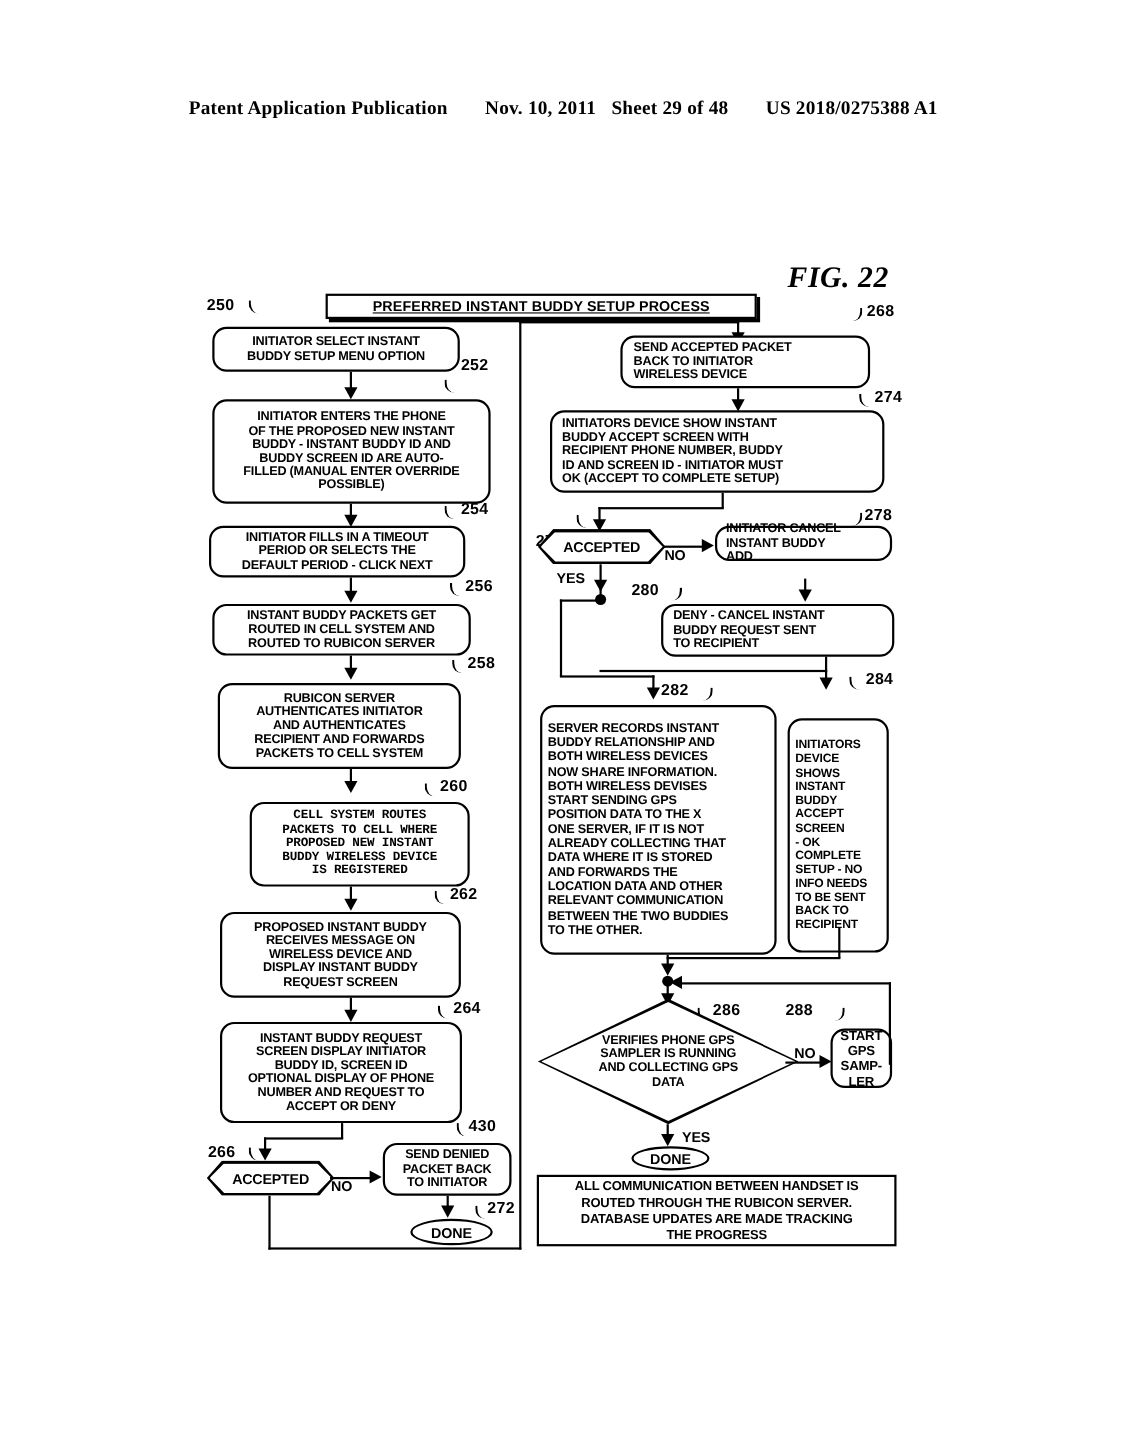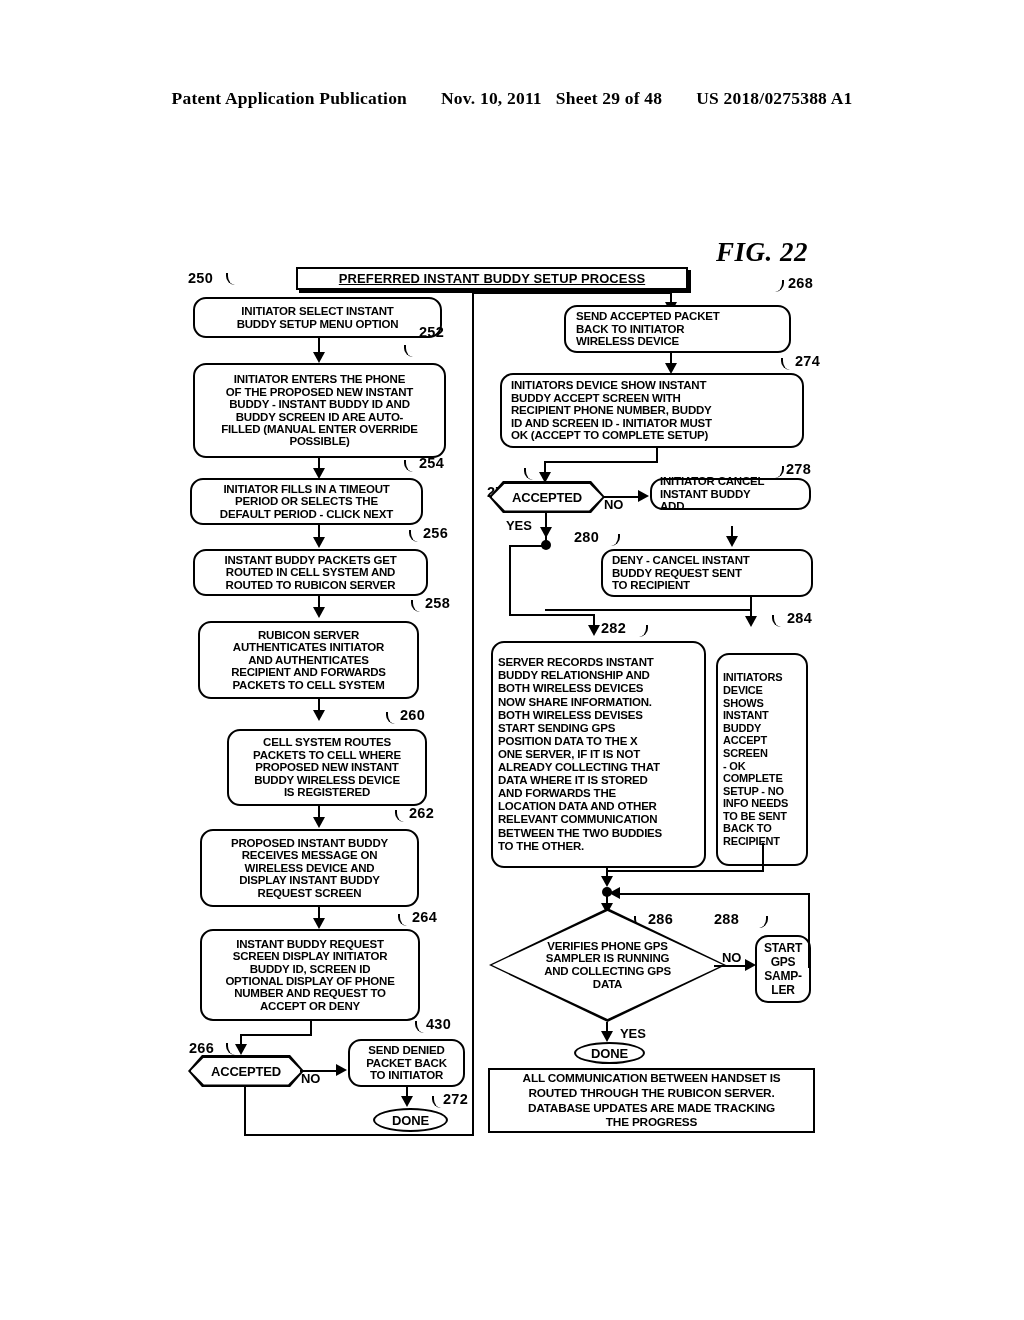--- a/index.html
+++ b/index.html
@@ -246,21 +246,21 @@
   </div>
 
   <div class="fig-label">FIG. 22</div>
 
   <div class="title-banner">
     <div class="tb-text">PREFERRED INSTANT BUDDY SETUP PROCESS</div>
   </div>
 
   <div class="ref" style="left:188px; top:270px;">250</div>
   <div class="ref-tick" style="left:226px; top:273px;"></div>
-  <div class="node rounded" style="left:193px; top:297px; width:249px; height:41px;">
+  <div class="node rounded" style="left:193px; top:297px; width:225px; height:41px;">
     <div class="txt">INITIATOR SELECT INSTANT
 BUDDY SETUP MENU OPTION</div>
   </div>
 
   <div class="ln-v" style="left:318px; top:338px; height:16px;"></div>
   <div class="arrow-d" style="left:313px; top:352px;"></div>
 
   <div class="ref" style="left:419px; top:324px;">252</div>
   <div class="ref-tick" style="left:404px; top:345px;"></div>
   <div class="node rounded" style="left:193px; top:363px; width:253px; height:95px;">
@@ -305,21 +305,21 @@
 AND AUTHENTICATES
 RECIPIENT AND FORWARDS
 PACKETS TO CELL SYSTEM</div>
   </div>
 
   <div class="ln-v" style="left:318px; top:699px; height:14px;"></div>
   <div class="arrow-d" style="left:313px; top:710px;"></div>
 
   <div class="ref" style="left:400px; top:707px;">260</div>
   <div class="ref-tick" style="left:386px; top:712px;"></div>
-  <div class="node rounded" style="left:227px; top:729px; width:200px; height:77px;">
+  <div class="node rounded" style="left:227px; top:729px; width:200px; height:77px;font-family:Liberation Mono, monospace;">
     <div class="txt">CELL SYSTEM ROUTES
 PACKETS  TO CELL WHERE
 PROPOSED NEW  INSTANT
 BUDDY WIRELESS DEVICE
 IS REGISTERED</div>
   </div>
 
   <div class="ln-v" style="left:318px; top:806px; height:14px;"></div>
   <div class="arrow-d" style="left:313px; top:817px;"></div>
 
@@ -516,21 +516,21 @@
 DATA</div>
   </div>
   <div class="edge-label" style="left:722px; top:950px;">NO</div>
   <div class="edge-label" style="left:620px; top:1026px;">YES</div>
 
   <div class="ln-h" style="left:714px; top:965px; width:36px;"></div>
   <div class="arrow-r" style="left:745px; top:959px;"></div>
 
   <div class="ref" style="left:714px; top:911px;">288</div>
   <div class="ref-tick flip" style="left:752px; top:916px;"></div>
-  <div class="node rounded" style="left:755px; top:935px; width:56px; height:68px; line-height:14px; font-size:12px;">
+  <div class="node rounded" style="left:755px; top:935px; width:56px; height:54px; line-height:14px; font-size:12px;">
     <div class="txt">START
 GPS
 SAMP-
 LER</div>
   </div>
 
   <div class="ln-v" style="left:808px; top:893px; height:75px;"></div>
   <div class="ln-h" style="left:620px; top:893px; width:190px;"></div>
   <div class="arrow-l" style="left:609px; top:887px;"></div>
 

